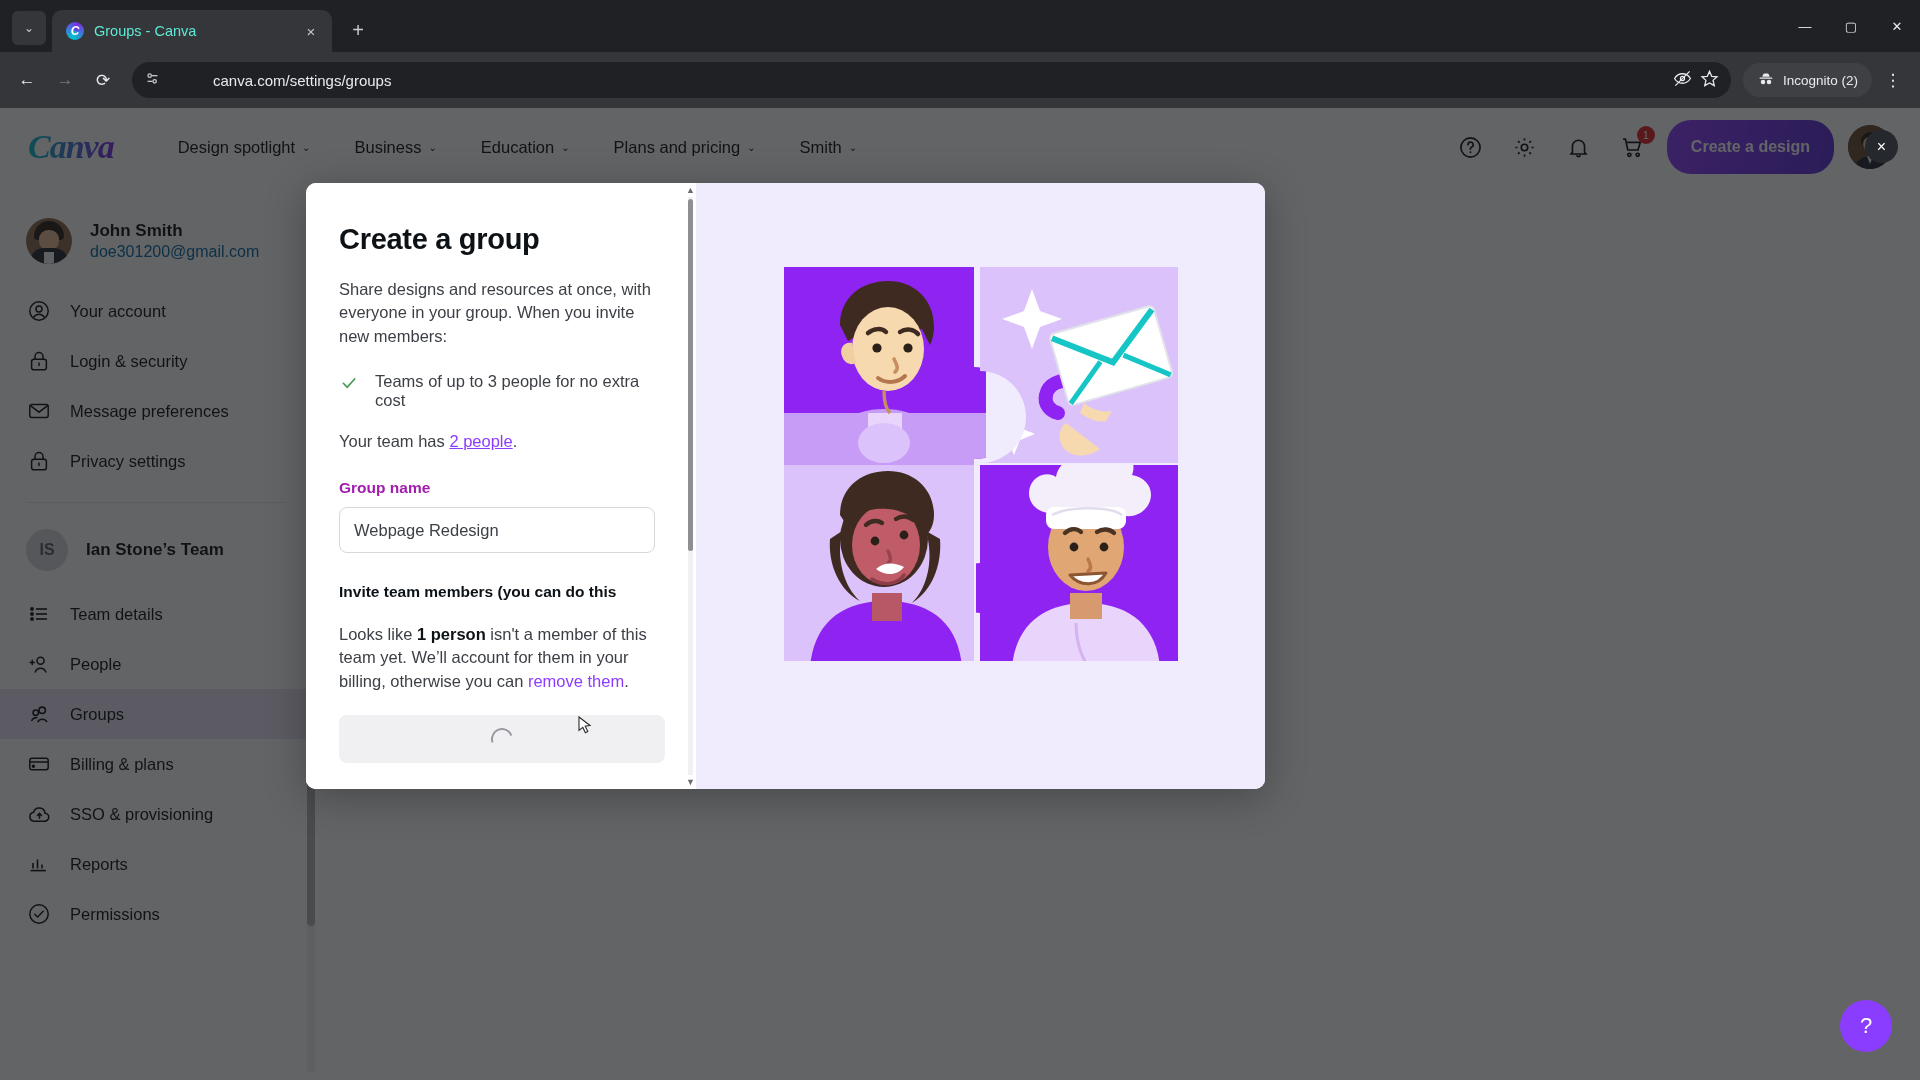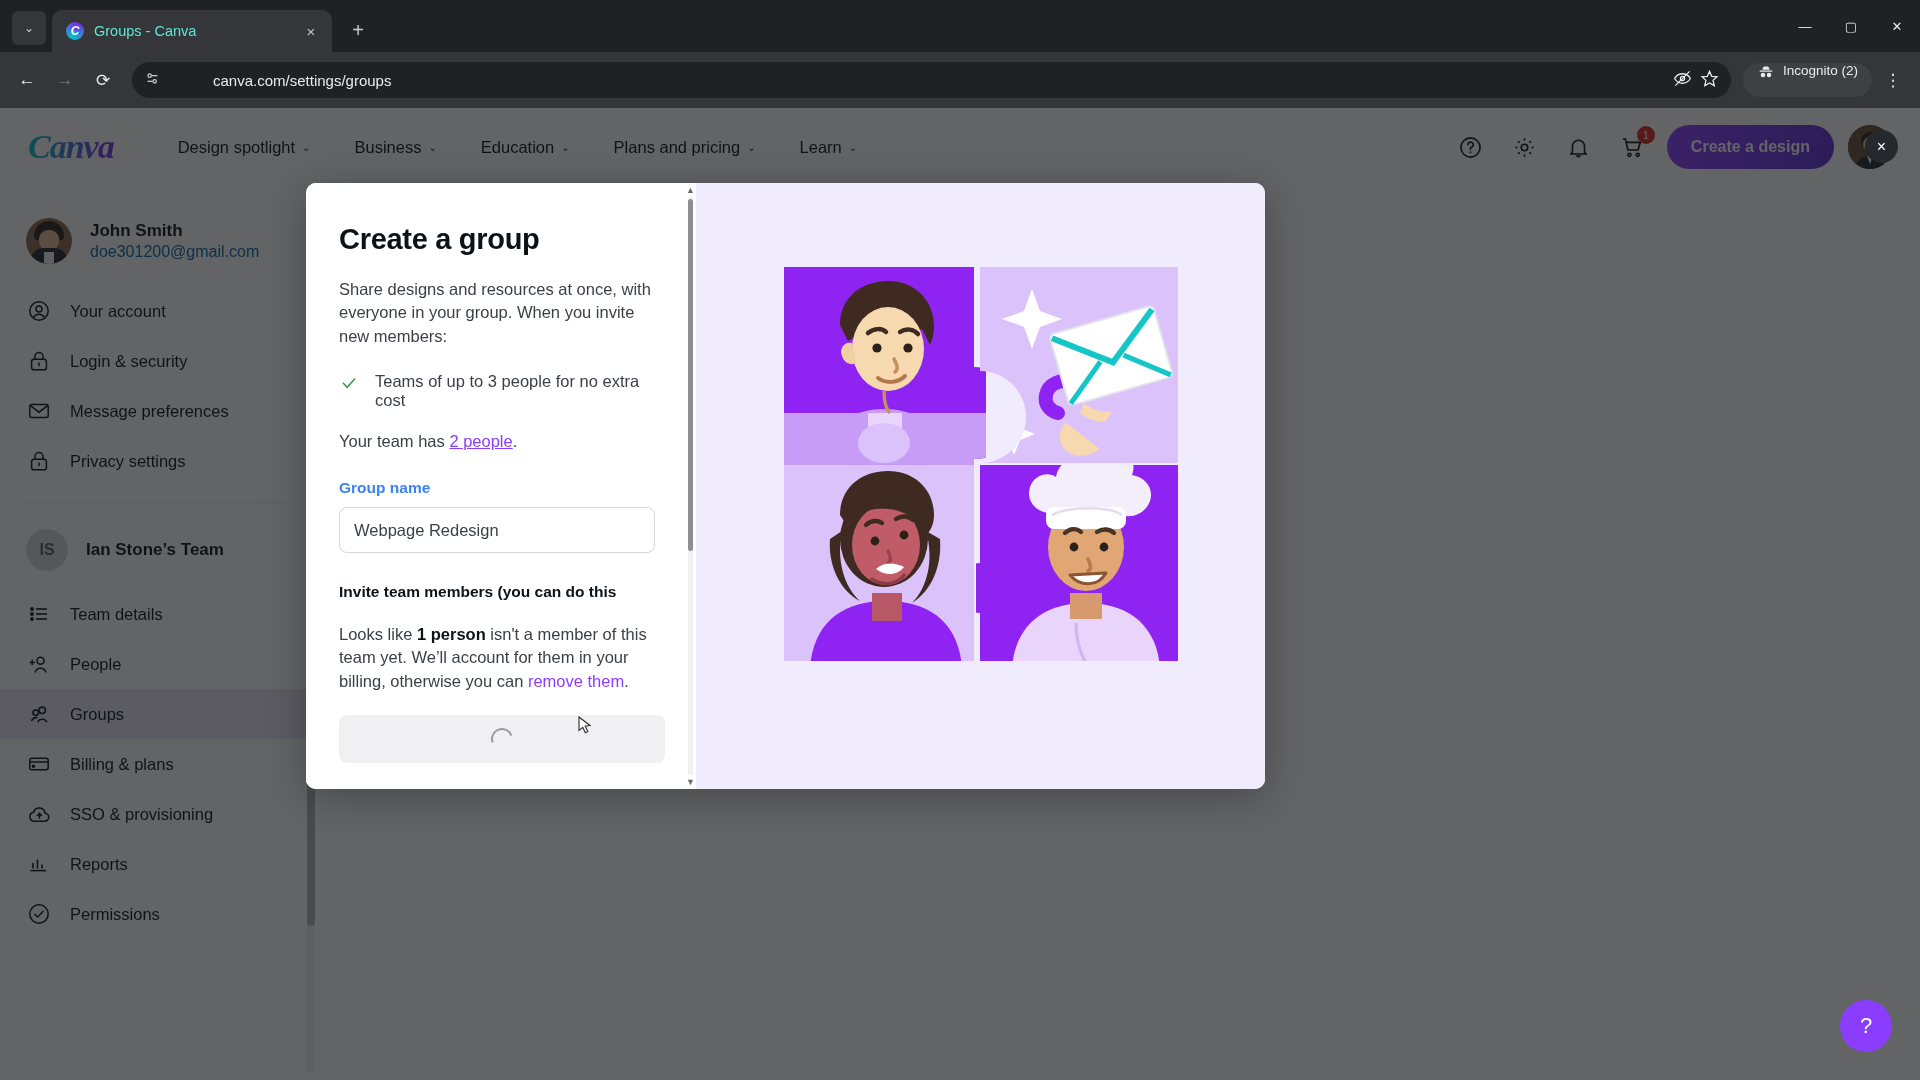--- a/index.html
+++ b/index.html
@@ -55,21 +55,21 @@
     align-items: center; justify-content: center; color: #e8eaed; font-size: 17px; }
   .tb-icon.dim { color: #767a7f; }
   .omnibox {
     flex: 1; height: 36px; background: #202124; border-radius: 18px;
     display: flex; align-items: center; padding: 0 12px; margin: 0 8px; gap: 12px;
   }
   .omni-url { color: #e8eaed; font-size: 15px; margin-left: 40px; }
   .omni-right { margin-left: auto; display: flex; align-items: center; gap: 8px; }
   .incognito-pill {
     height: 34px; background: #3f4043; border-radius: 17px; display: flex;
-    align-items: flex-start; gap: 8px; padding: 0 14px; color: #e8eaed; font-size: 13.5px;
+    align-items: center; gap: 8px; padding: 0 14px; color: #e8eaed; font-size: 13.5px;
   }
 
   
   .page { position: absolute; left: 0; top: 108px; width: 1920px; height: 972px;
     background: #fff; overflow: hidden; }
 
   
   .canva-nav {
     height: 78px; display: flex; align-items: center; padding: 0 28px; gap: 4px;
     background: #fff; position: relative;
@@ -80,21 +80,21 @@
     font-family: "Liberation Serif", serif; letter-spacing: -1px; }
   .nav-item { display: flex; align-items: center; gap: 7px; padding: 0 20px;
     height: 44px; color: #0d1216; font-size: 16.5px; border-radius: 8px; }
   .caret { font-size: 10px; }
   .nav-right { margin-left: auto; display: flex; align-items: center; gap: 14px; }
   .nav-icon { width: 40px; height: 40px; display: flex; align-items: center;
     justify-content: center; color: #0d1216; position: relative; }
   .cart-badge { position: absolute; top: -1px; right: -2px; min-width: 18px; height: 18px;
     background: #e02424; color: #fff; border-radius: 9px; font-size: 11px;
     display: flex; align-items: center; justify-content: center; padding: 0 4px; }
-  .create-btn { height: 44px; padding: 0 24px; border-radius: 24px; color: #fff;
+  .create-btn { height: 54px; padding: 0 24px; border-radius: 24px; color: #fff;
     font-size: 16px; font-weight: bold; display: flex; align-items: center;
     background: linear-gradient(100deg,#8b3dff,#5b2ed6); }
   .nav-avatar { width: 44px; height: 44px; border-radius: 50%; overflow: hidden;
     background: #7a5c44; }
 
   
   .sidebar { position: absolute; left: 0; top: 78px; width: 312px; bottom: 0;
     background: #fff; padding: 18px 0 0 0; }
   .profile { display: flex; align-items: center; gap: 18px; padding: 14px 26px 22px 26px; }
   .avatar-lg { width: 46px; height: 46px; border-radius: 50%; overflow: hidden;
@@ -141,21 +141,21 @@
   .modal-left { width: 390px; position: relative; background: #fff; }
   .modal-scroll { position: absolute; inset: 0 10px 0 0; padding: 40px 34px 0 33px;
     overflow: hidden; }
   .modal-title { font-size: 29px; font-weight: bold; color: #0d1216; letter-spacing: -0.3px; }
   .modal-desc { margin-top: 22px; font-size: 16.5px; line-height: 1.42; color: #3c3f45; }
   .bullet { display: flex; align-items: flex-start; gap: 16px; margin-top: 24px; }
   .check { color: #3f9a4d; font-size: 20px; line-height: 1; margin-top: 2px; }
   .bullet-txt { font-size: 16.5px; color: #3c3f45; }
   .team-has { margin-top: 22px; font-size: 16.5px; color: #3c3f45; }
   .link-purple { color: #8b3dff; text-decoration: underline; }
-  .field-label { margin-top: 28px; font-size: 15.5px; font-weight: bold; color: #3b82f6; }
+  .field-label { margin-top: 28px; font-size: 15.5px; font-weight: bold; color: #a21caf; }
   .text-input { margin-top: 10px; width: 316px; height: 46px; border: 1px solid #d6d6db;
     border-radius: 8px; display: flex; align-items: center; padding: 0 14px;
     font-size: 16.5px; color: #3c3f45; background: #fff; }
   .invite-label { margin-top: 30px; font-size: 15.5px; font-weight: bold; color: #0d1216; }
   .chips-box { margin-top: 10px; width: 316px; border: 1px solid #e2e2e6;
     border-radius: 8px; padding: 10px 10px 14px 10px; background: #fff; }
   .chip { display: inline-flex; align-items: center; gap: 12px; height: 30px;
     background: #ededf0; border-radius: 6px; padding: 0 10px; max-width: 100%; }
   .chip-txt { font-size: 15.5px; color: #9b9ba3; white-space: nowrap;
     overflow: hidden; text-overflow: ellipsis; max-width: 190px; }
@@ -271,21 +271,21 @@
       </div>
       <div class="nav-item">
         <span>Education</span>
         <span class="caret">⌄</span>
       </div>
       <div class="nav-item">
         <span>Plans and pricing</span>
         <span class="caret">⌄</span>
       </div>
       <div class="nav-item">
-        <span>Learn</span>
+        <span>Smith</span>
         <span class="caret">⌄</span>
       </div>
 
       <div class="nav-right">
         <div class="nav-icon">
           <svg width="25" height="25" viewBox="0 0 24 24" fill="none" stroke="#0d1216" stroke-width="1.6">
             <circle cx="12" cy="12" r="9.2"></circle>
             <path d="M9.6 9.3a2.5 2.5 0 1 1 3.3 2.4c-.7.3-1 .9-1 1.6v.4" stroke-linecap="round"></path>
             <circle cx="12" cy="16.6" r=".9" fill="#0d1216" stroke="none"></circle>
           </svg>

